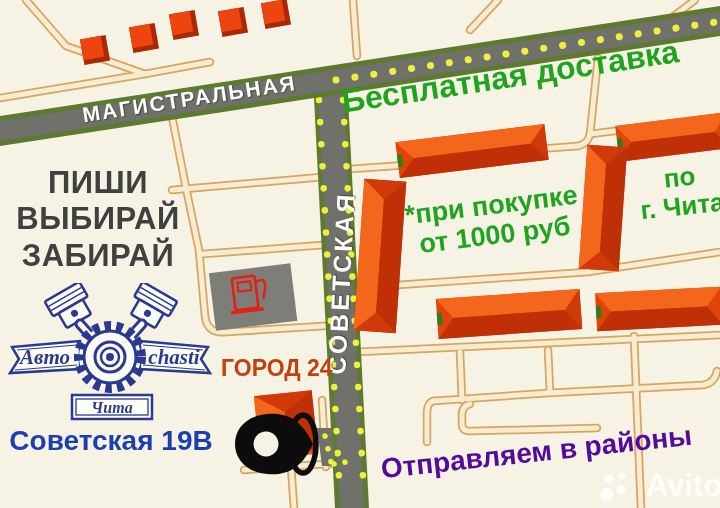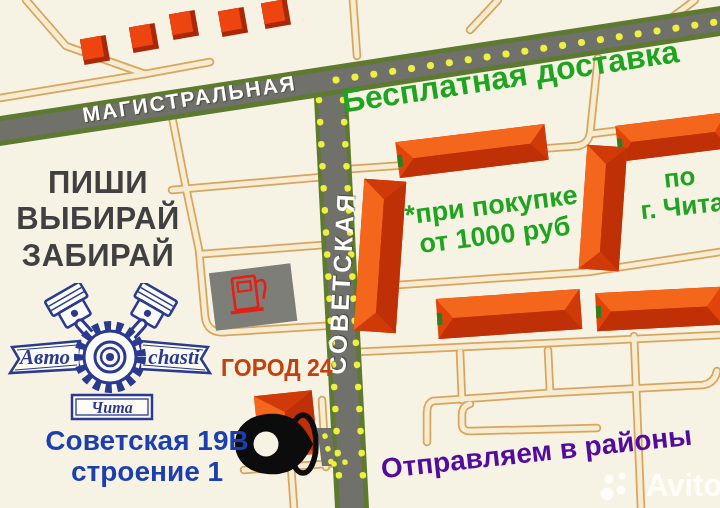--- a/index.html
+++ b/index.html
@@ -11,21 +11,21 @@
   .green{color:#1fa41f;}
   .center{text-align:center;}
   #label-magistralnaya{left:72px;top:87px;width:235px;font-size:21px;transform:rotate(-8.7deg);text-align:center;}
   #label-sovetskaya{left:231px;top:269px;width:220px;font-size:25px;letter-spacing:3px;
                     transform:rotate(-87deg);text-align:center;}
   #free-delivery{left:340px;top:56px;width:384px;font-size:32px;transform:rotate(-8.6deg);}
   #purchase-note{left:394px;top:190px;width:198px;font-size:27px;transform:rotate(-7deg);}
   #city-note{left:626px;top:163px;width:110px;font-size:26px;transform:rotate(-6deg);}
   #slogan{left:4px;top:165px;width:188px;font-size:31px;color:#404040;line-height:1.17;letter-spacing:.5px;}
   #landmark{left:221px;top:356px;width:115px;font-size:23px;color:#c2410c;}
-  #address{left:2px;top:426px;width:218px;font-size:28px;color:#1c3fb0;line-height:1.1;margin-left:36px;}
+  #address{left:2px;top:426px;width:218px;font-size:28px;color:#1c3fb0;line-height:1.1;}
   #ship-note{left:380px;top:435px;width:340px;font-size:28px;color:#530b9e;transform:rotate(-6.2deg);}
   #watermark{position:absolute;left:596px;top:463px;width:128px;height:45px;display:flex;align-items:center;}
   #watermark .wm-text{font-size:31px;font-weight:bold;color:rgba(255,255,255,.82);margin-left:16px;}
   #logo{position:absolute;left:2px;top:283px;width:218px;height:143px;}
   .logo-script{font-family:"Liberation Serif",serif;font-style:italic;font-weight:bold;}
 </style>
 </head>
 <body>
 
 <div id="stage">
@@ -210,21 +210,20 @@
   <div class="txt center" id="slogan">
     <div>ПИШИ</div>
     <div>ВЫБИРАЙ</div>
     <div>ЗАБИРАЙ</div>
   </div>
 
   <div class="txt" id="landmark">ГОРОД 24</div>
 
   <div class="txt center" id="address">
     <div>Советская 19В</div>
-    <div>строение 1</div>
   </div>
 
   <div class="txt" id="ship-note">Отправляем в районы</div>
 
   <svg id="logo" width="218" height="143" viewBox="0 0 218 143">
 
     <g>
       <polygon points="78,58 10,64 17,76 8,90 78,86" fill="#fdfdf8" stroke="#2b3a90" stroke-width="2.5"></polygon>
       <path d="M75,62 L15,67 M75,82 L13,87" stroke="#2b3a90" stroke-width="1.2" fill="none"></path>
       <polygon points="138,58 206,64 199,76 208,90 138,86" fill="#fdfdf8" stroke="#2b3a90" stroke-width="2.5"></polygon>

